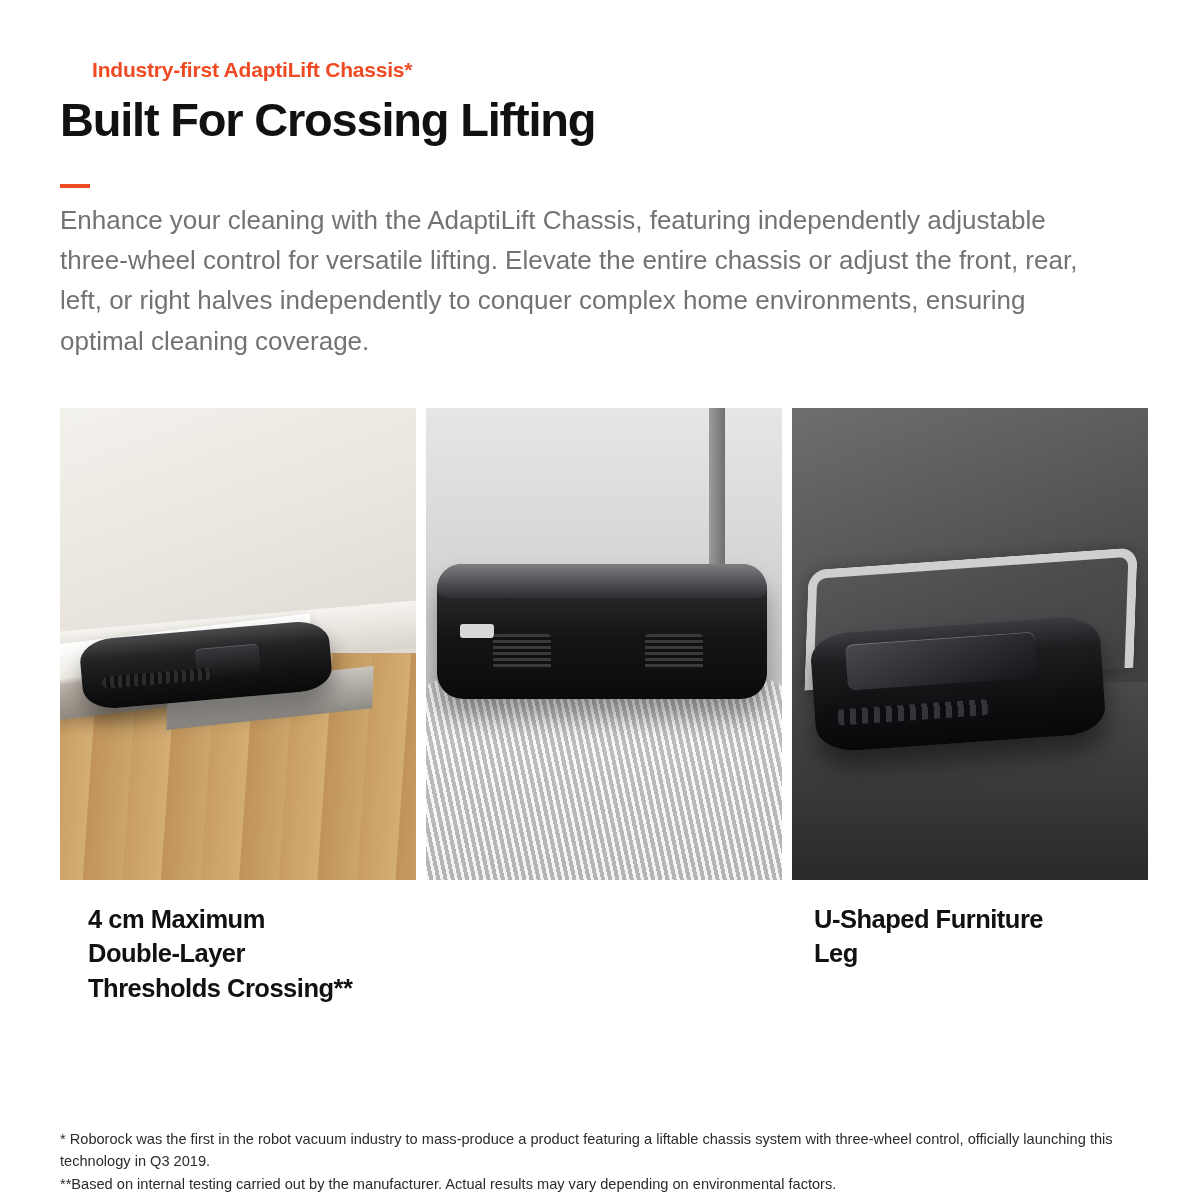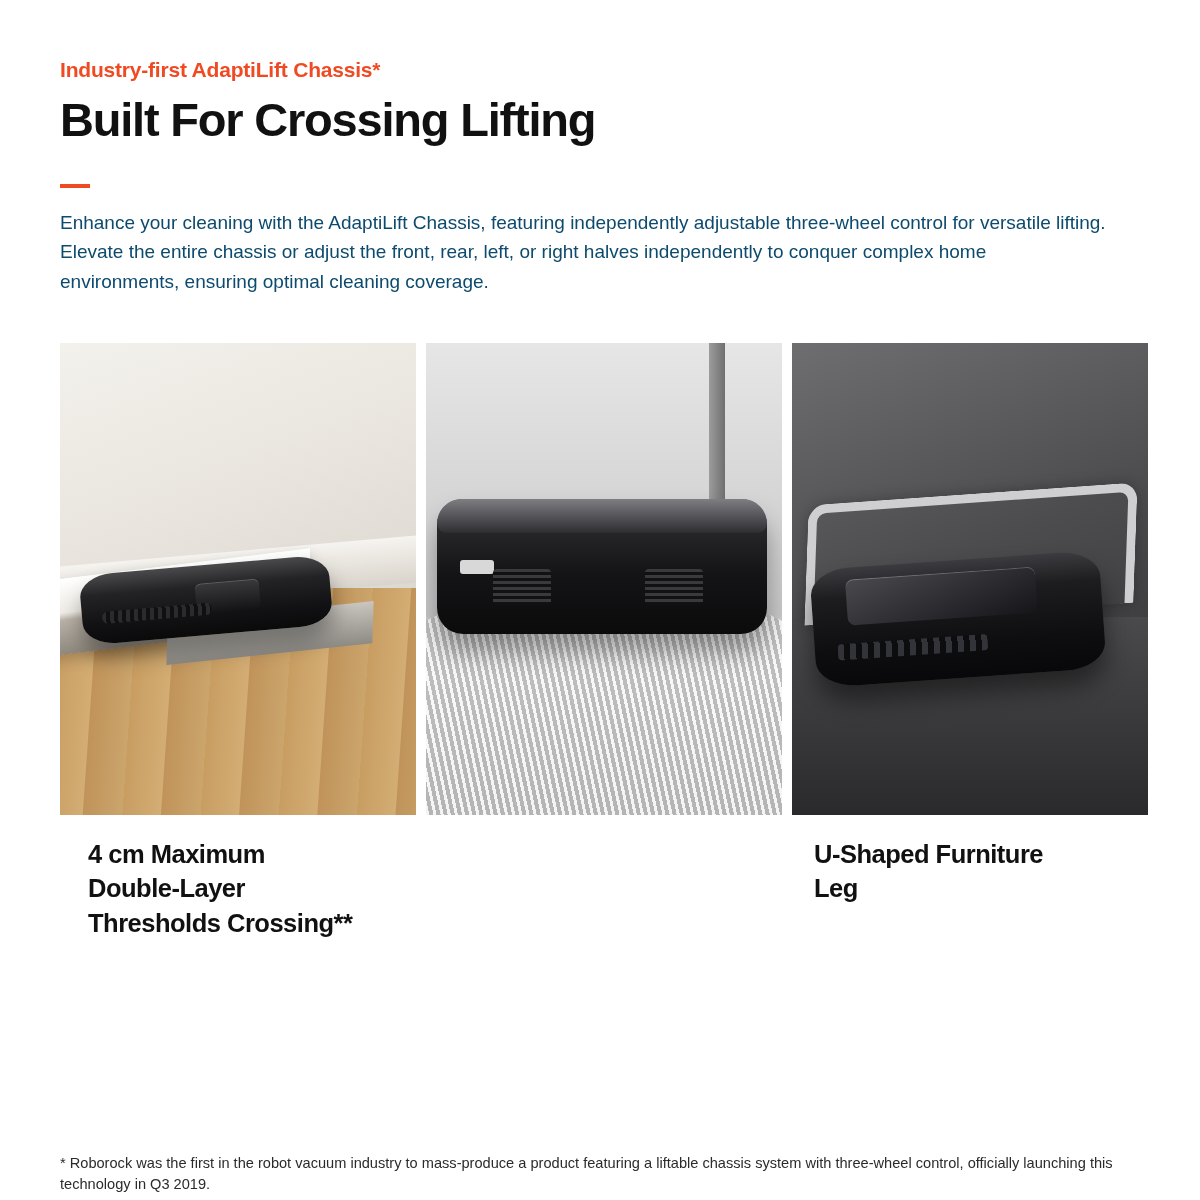--- a/index.html
+++ b/index.html
@@ -15,42 +15,43 @@
     width: 1200px; height: 1200px;
     padding: 0 60px;
   }
 
   .eyebrow {
     margin-top: 58px;
     font-size: 21px;
     font-weight: bold;
     color: #f04a23;
     letter-spacing: -0.2px;
+    margin-left: 32px;
   }
   .headline {
     margin-top: 12px;
     font-size: 47px;
     font-weight: bold;
     letter-spacing: -1.2px;
     color: #111;
     line-height: 1.1;
   }
 
   .rule {
     margin-top: 38px;
     width: 30px; height: 4px;
     background: #f04a23;
   }
 
   .intro {
-    margin-top: 20px;
+    margin-top: 12px;
     width: 1050px;
-    font-size: 19px;
+    font-size: 26px;
     line-height: 1.55;
-    color: #0c4a6e;
+    color: #737373;
   }
 
   .cards {
     margin-top: 47px;
     display: flex;
     gap: 10px;
   }
   .card { width: 356px; }
 
   .photo {
@@ -258,16 +259,17 @@
           <div class="strip"></div>
         </div>
       </div>
       <div class="caption">U-Shaped Furniture Leg</div>
     </div>
 
   </div>
 
   <div class="footnotes">
     <p>* Roborock was the first in the robot vacuum industry to mass-produce a product featuring a liftable chassis system with three-wheel control, officially launching this technology in Q3 2019.</p>
+    <p>**Based on internal testing carried out by the manufacturer. Actual results may vary depending on environmental factors.</p>
     <p>*** The mid-to-high-pile carpet cleaning settings need to be activated manually in the Roborock App.</p>
   </div>
 
 </div>
 
 </body></html>

